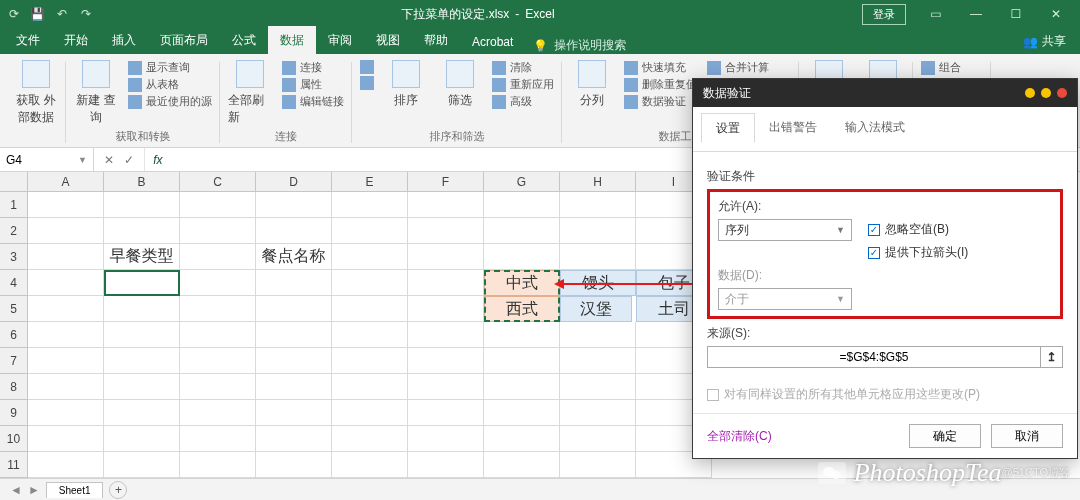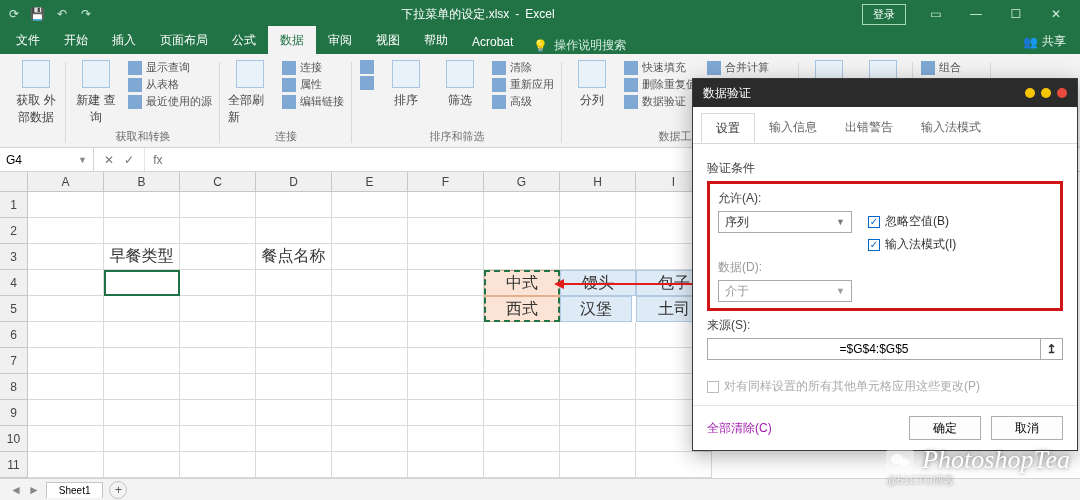--- a/index.html
+++ b/index.html
@@ -30,21 +30,21 @@
 .big-btn { display:flex; flex-direction:column; align-items:center; gap:4px; width:44px; color:#444;}
 .big-btn .gico { width:28px; height:28px; border:1px solid #a8c5e4; background:#e9f1f9;}
 .stack { display:flex; flex-direction:column; gap:2px; }
 .small-item { display:flex; align-items:center; gap:4px; color:#555; font-size:11px; white-space:nowrap;}
 .small-item .sico { width:14px; height:14px; background:#7fa8d4; }
 
 
 .formula-bar { height:24px; background:#fff; border-bottom:1px solid #d4d4d4; display:flex; align-items:center; font-size:12px;}
 .name-box { width:94px; border-right:1px solid #d4d4d4; padding:0 6px; display:flex; align-items:center; justify-content:space-between; height:100%;}
 .fbar-btns { display:flex; align-items:center; gap:10px; padding:0 10px; border-right:1px solid #e4e4e4; color:#777; height:100%;}
-.fx { color:#737373; padding:0 8px;}
+.fx { font-style:italic; color:#14532d; padding:0 8px;}
 .fbar-input { flex:1; height:100%; display:flex; align-items:center; padding:0 6px;}
 
 
 .grid-area { position:relative; background:#fff; height:306px; overflow:hidden;}
 .corner { position:absolute; left:0; top:0; width:28px; height:20px; background:#f0f0f0; border-right:1px solid #c6c6c6; border-bottom:1px solid #c6c6c6;}
 .col-headers { position:absolute; left:28px; top:0; height:20px; display:flex;}
 .ch { width:76px; height:20px; background:#f0f0f0; border-right:1px solid #c6c6c6; border-bottom:1px solid #c6c6c6; display:flex; align-items:center; justify-content:center; color:#444;}
 .row-headers { position:absolute; left:0; top:20px; width:28px; display:flex; flex-direction:column;}
 .rh { width:28px; height:26px; background:#f0f0f0; border-right:1px solid #c6c6c6; border-bottom:1px solid #c6c6c6; display:flex; align-items:center; justify-content:center; color:#444;}
 .cells { position:absolute; left:28px; top:20px; }
@@ -61,21 +61,21 @@
 
 
 .arrow-line { position:absolute; height:2px; background:#e31b1b; }
 .arrow-head { position:absolute; width:0; height:0; border-top:5px solid transparent; border-bottom:5px solid transparent; border-right:10px solid #e31b1b; }
 
 
 .dialog { position:absolute; left:692px; top:78px; width:386px; background:#fff; border:1px solid #3a3a3a; box-shadow:0 5px 20px rgba(0,0,0,0.3); z-index:20;}
 .dlg-title { height:28px; background:#2b2b2b; color:#fff; display:flex; align-items:center; padding:0 10px; font-size:12px; justify-content:space-between;}
 .dlg-tlights { display:flex; gap:6px; }
 .tlight { width:10px; height:10px; border-radius:50%; }
-.dlg-tabs { display:flex; border-bottom:1px solid #d9d9d9; padding:6px 8px 1px 8px; gap:0; font-size:12px;}
+.dlg-tabs { display:flex; border-bottom:1px solid #d9d9d9; padding:6px 8px 9px 8px; gap:0; font-size:12px;}
 .dlg-tab { padding:6px 14px 5px; color:#666; }
 .dlg-tab.active { border:1px solid #d9d9d9; border-bottom:1px solid #fff; margin-bottom:-1px; color:#333;}
 .dlg-body { padding:10px 14px; font-size:12px; color:#333;}
 .dlg-label { margin:6px 0 4px; font-size:12px; color:#444;}
 .dlg-sel { width:134px; height:22px; border:1px solid #a9a9a9; background:#fff; padding:0 6px; display:flex; align-items:center; justify-content:space-between; font-size:12px;}
 .dlg-sel.disabled { color:#999; }
 .dlg-row { display:flex; align-items:flex-start; gap:16px;}
 .chk-col { display:flex; flex-direction:column; gap:6px; padding-top:2px;}
 .chk { display:flex; align-items:center; gap:5px; font-size:12px;}
 .chk .box { width:12px; height:12px; border:1px solid #0066cc; display:flex; align-items:center; justify-content:center; color:#0066cc; font-size:10px;}
@@ -89,21 +89,21 @@
 .dlg-footer .btns { margin-left:auto; display:flex; gap:10px;}
 .dbtn { width:72px; height:24px; border:1px solid #adadad; background:#fdfdfd; display:flex; align-items:center; justify-content:center; font-size:12px;}
 
 
 .sheet-tabs { height:22px; background:#f3f3f3; border-top:1px solid #d4d4d4; display:flex; align-items:center; padding:0 10px; gap:6px; font-size:12px;}
 .nav-arrow { color:#888; }
 .sheet-tab { padding:2px 12px; background:#fff; border:1px solid #c4c4c4; border-bottom:none; font-size:10px;}
 .plus-tab { width:18px; height:18px; border:1px solid #c4c4c4; border-radius:50%; display:flex; align-items:center; justify-content:center; color:#555;}
 
 
-.watermark { position:absolute; right:10px; bottom:12px; z-index:30; display:flex; flex-direction:column; align-items:flex-start; pointer-events:none;}
+.watermark { position:absolute; right:10px; bottom:12px; z-index:30; display:flex; flex-direction:row; align-items:center; pointer-events:none;}
 .wm-main { display:flex; align-items:center; gap:8px; }
 .wm-ico { width:28px; height:22px; border-radius:4px; background:rgba(255,255,255,0.4); display:flex; align-items:center; justify-content:center; }
 .wm-text { font-family:"Brush Script MT","Segoe Script",cursive; font-size:26px; color:#fff; text-shadow:0 0 4px rgba(0,0,0,0.5); font-style:italic;}
 .wm-sub { font-size:11px; color:rgba(255,255,255,0.75); text-shadow:0 0 3px rgba(0,0,0,0.5); margin-top:-2px;}
 </style>
 </head>
 <body>
 
 <div class="titlebar">
   <div class="qat">
@@ -472,42 +472,41 @@
   <div class="dlg-title">
     <span>数据验证</span>
     <div class="dlg-tlights">
       <span class="tlight" style="background:#f7c600"></span>
       <span class="tlight" style="background:#f7c600"></span>
       <span class="tlight" style="background:#e84b3c"></span>
     </div>
   </div>
   <div class="dlg-tabs">
     <div class="dlg-tab active">设置</div>
-    <div class="dlg-tab">输入信息</div>
     <div class="dlg-tab">出错警告</div>
     <div class="dlg-tab">输入法模式</div>
   </div>
   <div class="dlg-body">
     <div class="dlg-label">验证条件</div>
 
     <div class="red-frame">
       <div class="dlg-label" style="margin-top:0">允许(A):</div>
       <div class="dlg-row">
         <div class="dlg-sel">
           <span>序列</span>
           <span style="font-size:9px;color:#777">▼</span>
         </div>
         <div class="chk-col">
           <label class="chk">
             <span class="box">✓</span>
             <span>忽略空值(B)</span>
           </label>
           <label class="chk">
             <span class="box">✓</span>
-            <span>输入法模式(I)</span>
+            <span>提供下拉箭头(I)</span>
           </label>
         </div>
       </div>
       <div class="dlg-label" style="color:#999">数据(D):</div>
       <div class="dlg-sel disabled">
         <span>介于</span>
         <span style="font-size:9px">▼</span>
       </div>
     </div>
 

